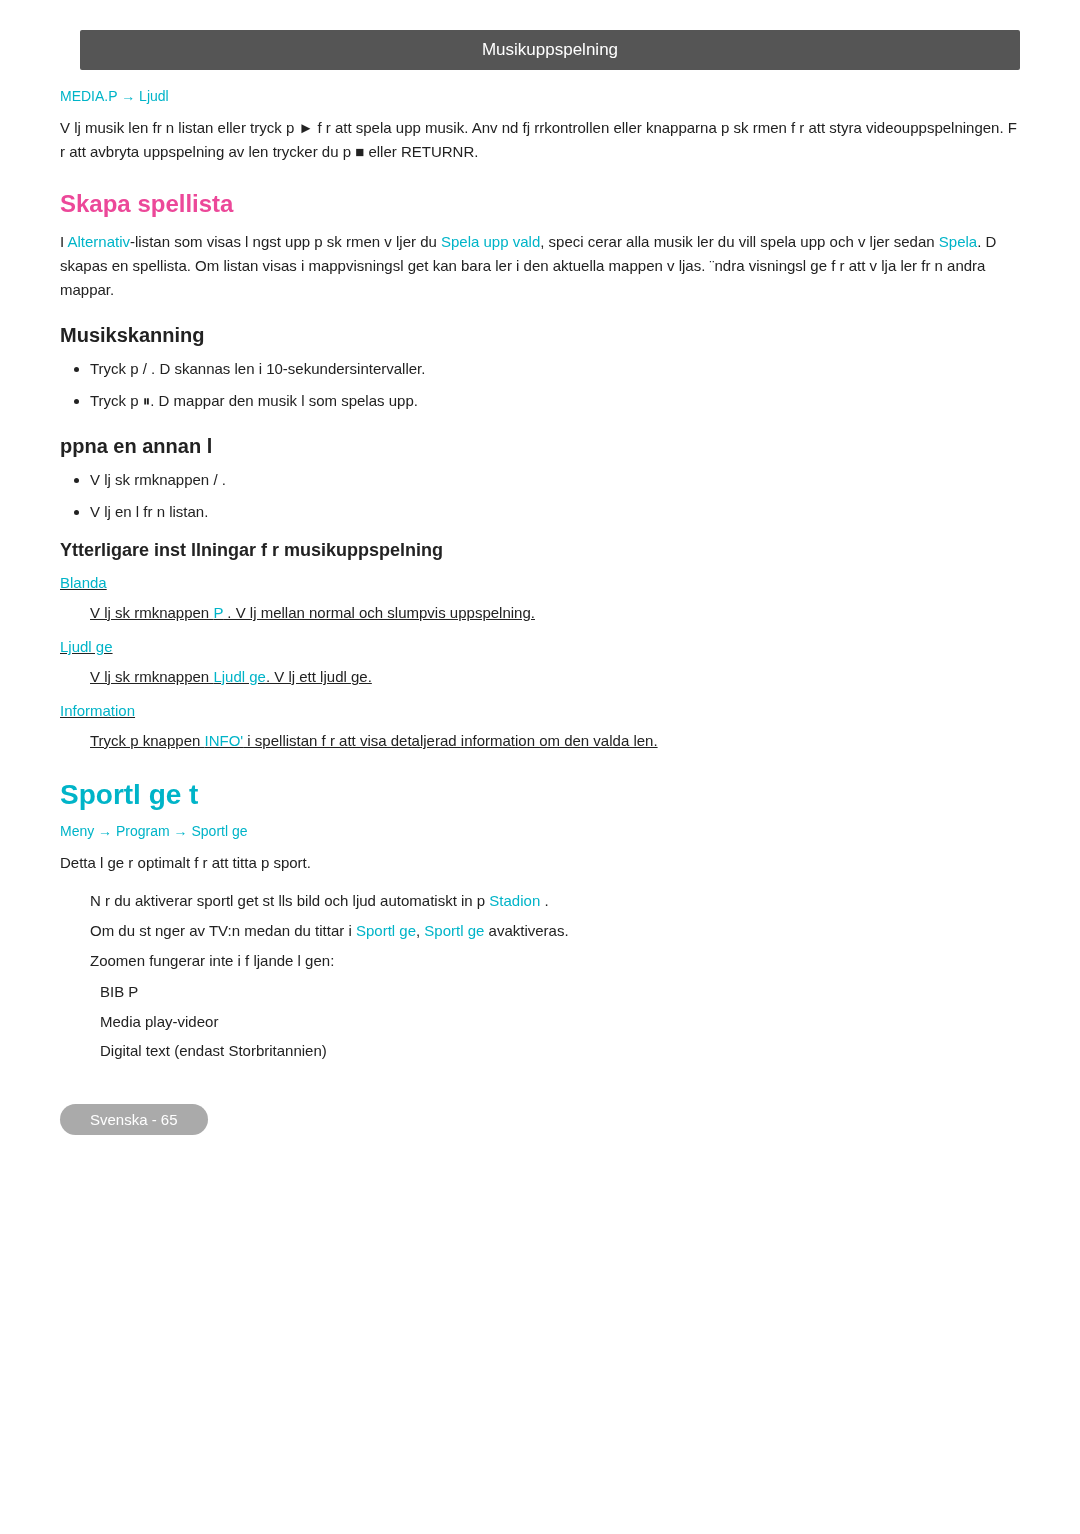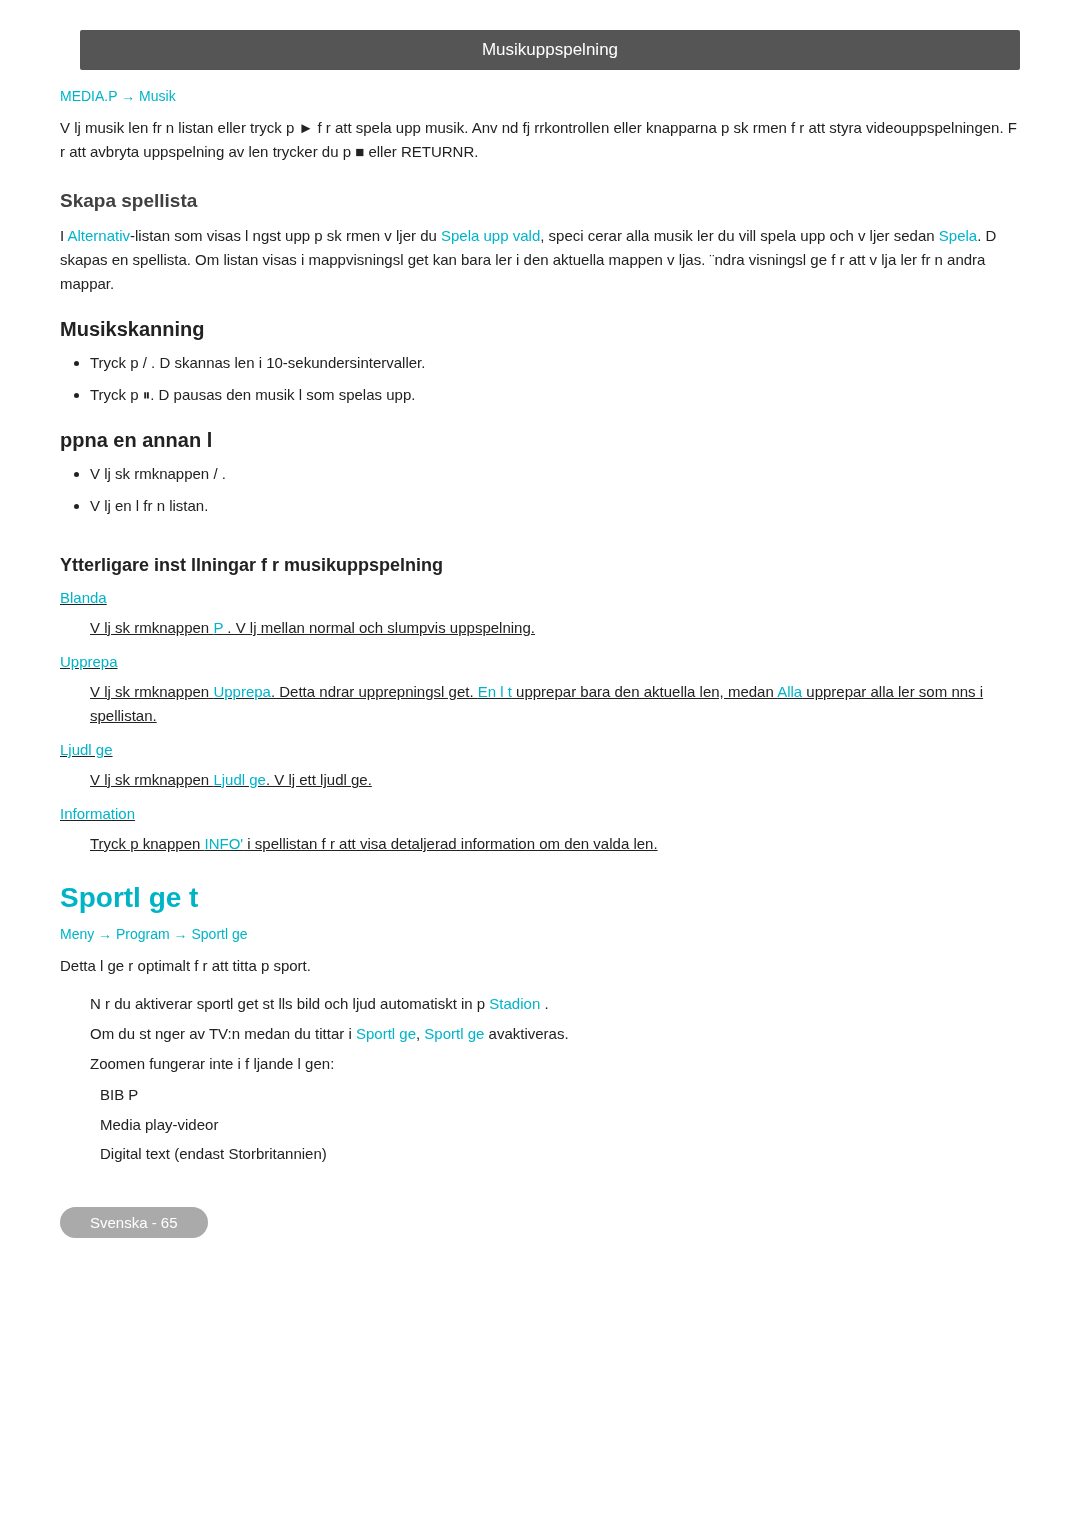--- a/index.html
+++ b/index.html
@@ -37,40 +37,40 @@
     .body-text {
       font-size: 15px;
       line-height: 1.6;
       color: #222;
       margin-bottom: 14px;
     }
 
     .cyan { color: #00b4c8; }
 
     h2 {
-      font-size: 19px;
+      font-size: 24px;
       font-weight: bold;
-      color: #404040;
+      color: #ec4899;
       margin-top: 26px;
       margin-bottom: 12px;
     }
 
     h3 {
       font-size: 20px;
       font-weight: bold;
       color: #222;
       margin-top: 22px;
       margin-bottom: 10px;
     }
 
     h4 {
       font-size: 18px;
       font-weight: bold;
       color: #222;
-      margin-top: 37px;
+      margin-top: 16px;
       margin-bottom: 10px;
     }
 
     ul {
       list-style: disc;
       padding-left: 30px;
       margin-bottom: 10px;
     }
 
     ul li {
@@ -135,37 +135,37 @@
     }
   </style>
 </head>
 <body>
 
 <div class="header-bar">
   <span>Musikuppspelning</span>
 </div>
 
 <div class="breadcrumb">
-  <span>MEDIA.P → Musik</span>
+  <span>MEDIA.P → Ljudl</span>
 </div>
 
 <p class="body-text">V lj musik len fr n listan eller tryck p ► f r att spela upp musik. Anv nd fj rrkontrollen eller knapparna p  sk rmen f r att styra videouppspelningen. F r att avbryta uppspelning av  len trycker du p ■ eller RETURNR.</p>
 
 <div class="section">
   <h2>Skapa spellista</h2>
   <p class="body-text">
     I <span class="cyan">Alternativ</span>-listan som visas l ngst upp p  sk rmen v ljer du <span class="cyan">Spela upp vald</span>, speci cerar alla musik ler du vill spela upp och v ljer sedan <span class="cyan">Spela</span>. D  skapas en spellista. Om listan visas i mappvisningsl get kan bara  ler i den aktuella mappen v ljas. ¨ndra visningsl ge f r att v lja  ler fr n andra mappar.
   </p>
 </div>
 
 <div class="section">
   <h3>Musikskanning</h3>
   <ul>
     <li>Tryck p   / . D  skannas  len i 10-sekundersintervaller.</li>
-    <li>Tryck p ⏸. D  pausas den musik l som spelas upp.</li>
+    <li>Tryck p ⏸. D  mappar den musik l som spelas upp.</li>
   </ul>
 </div>
 
 <div class="section">
   <h3>ppna en annan  l</h3>
   <ul>
     <li>V lj sk rmknappen   /  .</li>
     <li>V lj en  l fr n listan.</li>
   </ul>
 </div>
@@ -174,26 +174,20 @@
   <h4>Ytterligare inst llningar f r musikuppspelning</h4>
   <ul class="indented-list">
 
     <li>
       <span class="cyan-heading">Blanda</span>
       <div class="sub-item">
         V lj sk rmknappen <span class="cyan">P</span> . V lj mellan normal och slumpvis uppspelning.
       </div>
     </li>
 
-    <li>
-      <span class="cyan-heading">Upprepa</span>
-      <div class="sub-item">
-        V lj sk rmknappen <span class="cyan">Upprepa</span>. Detta  ndrar upprepningsl get. <span class="cyan">En l t</span> upprepar bara den aktuella  len, medan <span class="cyan">Alla</span> upprepar alla  ler som  nns i spellistan.
-      </div>
-    </li>
 
     <li>
       <span class="cyan-heading">Ljudl ge</span>
       <div class="sub-item">
         V lj sk rmknappen <span class="cyan">Ljudl ge</span>. V lj ett ljudl ge.
       </div>
     </li>
 
     <li>
       <span class="cyan-heading">Information</span>

